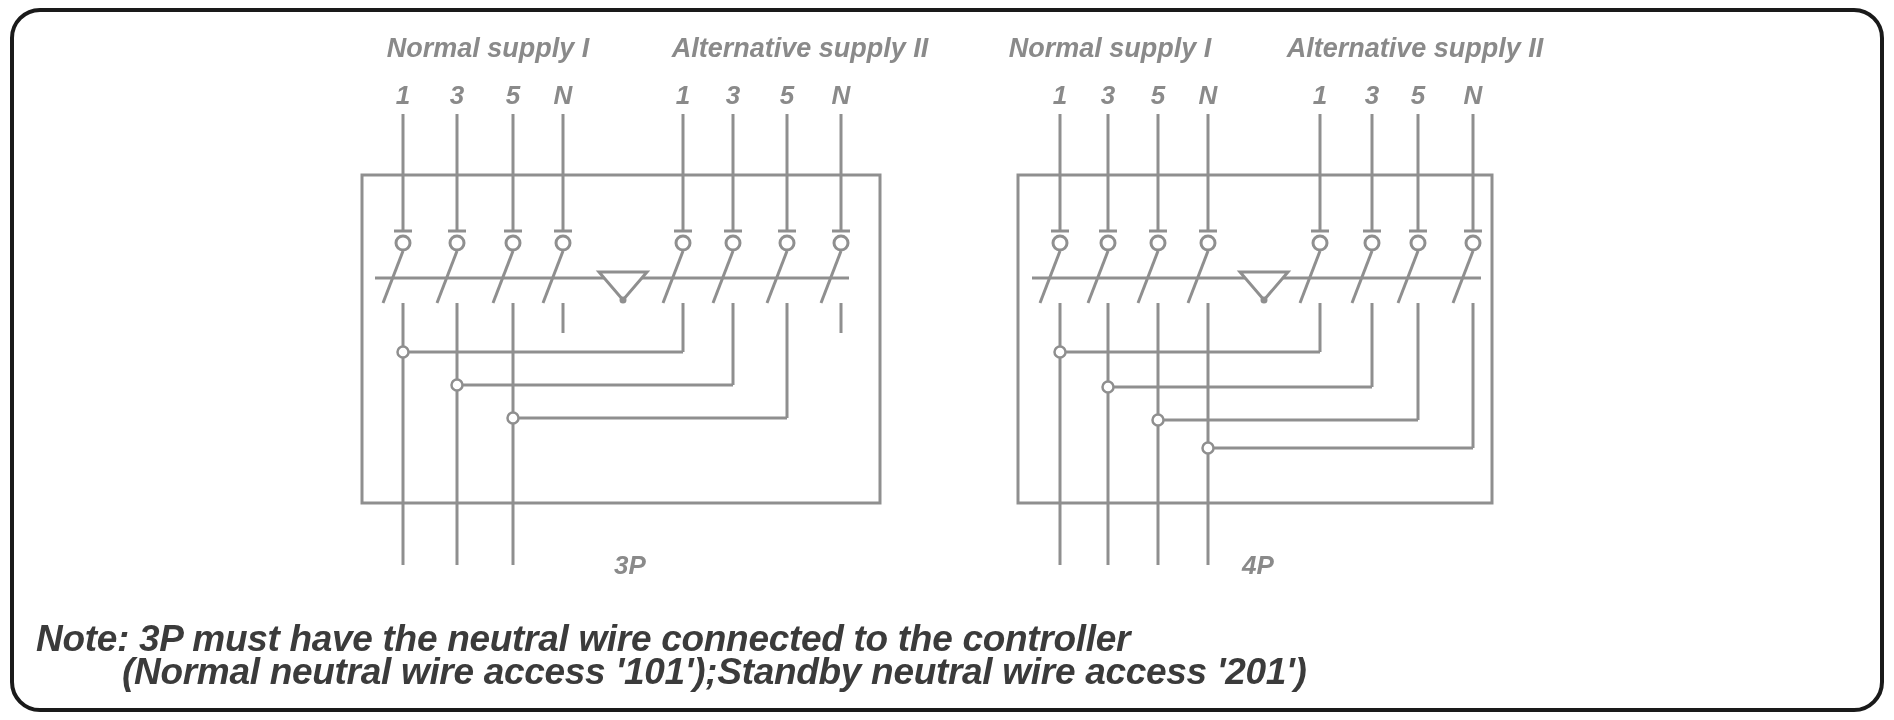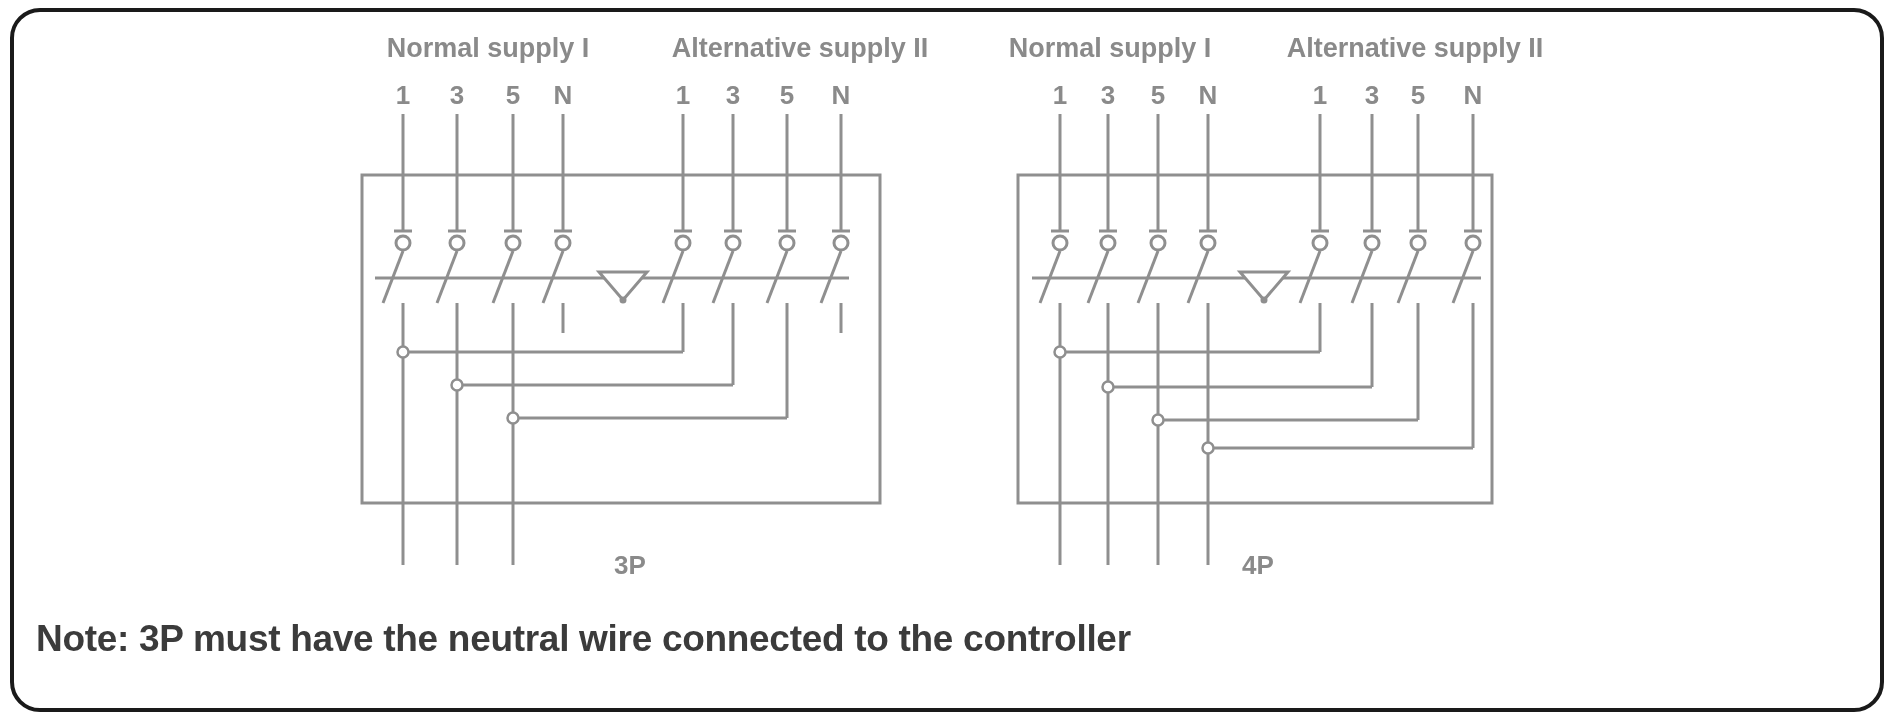--- a/index.html
+++ b/index.html
@@ -1,17 +1,17 @@
 <!DOCTYPE html>
 <html style="--caption-color: #3b3b3b; --frame-color: #1a1a1a;"><head>
 <meta charset="utf-8">
 <style>
   html,body{margin:0;padding:0;background:#ffffff;width:1894px;height:720px;overflow:hidden;
             font-family:"Liberation Sans",sans-serif;}
-  .page{position:absolute;inset:0;background:#fff;}
+  .page{position:absolute;inset:0;background:#fff;font-style:italic;}
   .frame{position:absolute;left:10px;top:8px;right:10px;bottom:8px;
          border:4px solid var(--frame-color,#1a1a1a);border-radius:30px;}
   #wiring-svg{position:absolute;left:0;top:0;width:1894px;height:720px;}
   .caption{position:absolute;left:36px;top:622px;color:var(--caption-color,#3b3b3b);
            font-weight:bold;font-size:37px;line-height:33px;letter-spacing:-0.3px;}
   .cap-line2{margin-left:86px;}
   svg text{font-family:"Liberation Sans",sans-serif;font-weight:bold;}
   .supply-label{font-size:27px;}
   .terminal-label{font-size:26px;}
   .pole-label{font-size:26px;}
@@ -148,14 +148,15 @@
         <text x="1320" y="104" fill="#8a8a8a" text-anchor="middle" class="terminal-label">1</text>
         <text x="1372" y="104" fill="#8a8a8a" text-anchor="middle" class="terminal-label">3</text>
         <text x="1418" y="104" fill="#8a8a8a" text-anchor="middle" class="terminal-label">5</text>
         <text x="1473" y="104" fill="#8a8a8a" text-anchor="middle" class="terminal-label">N</text>
         <text x="1258" y="574" fill="#8a8a8a" text-anchor="middle" class="pole-label">4P</text>
       </g>
     </svg>
   <div class="frame"></div>
   <div class="caption">
     <div class="cap-line1">Note: 3P must have the neutral wire connected to the controller</div>
+    <div class="cap-line2">(Normal neutral wire access '101');Standby neutral wire access '201')</div>
   </div>
 </div>
 
 </body></html>

